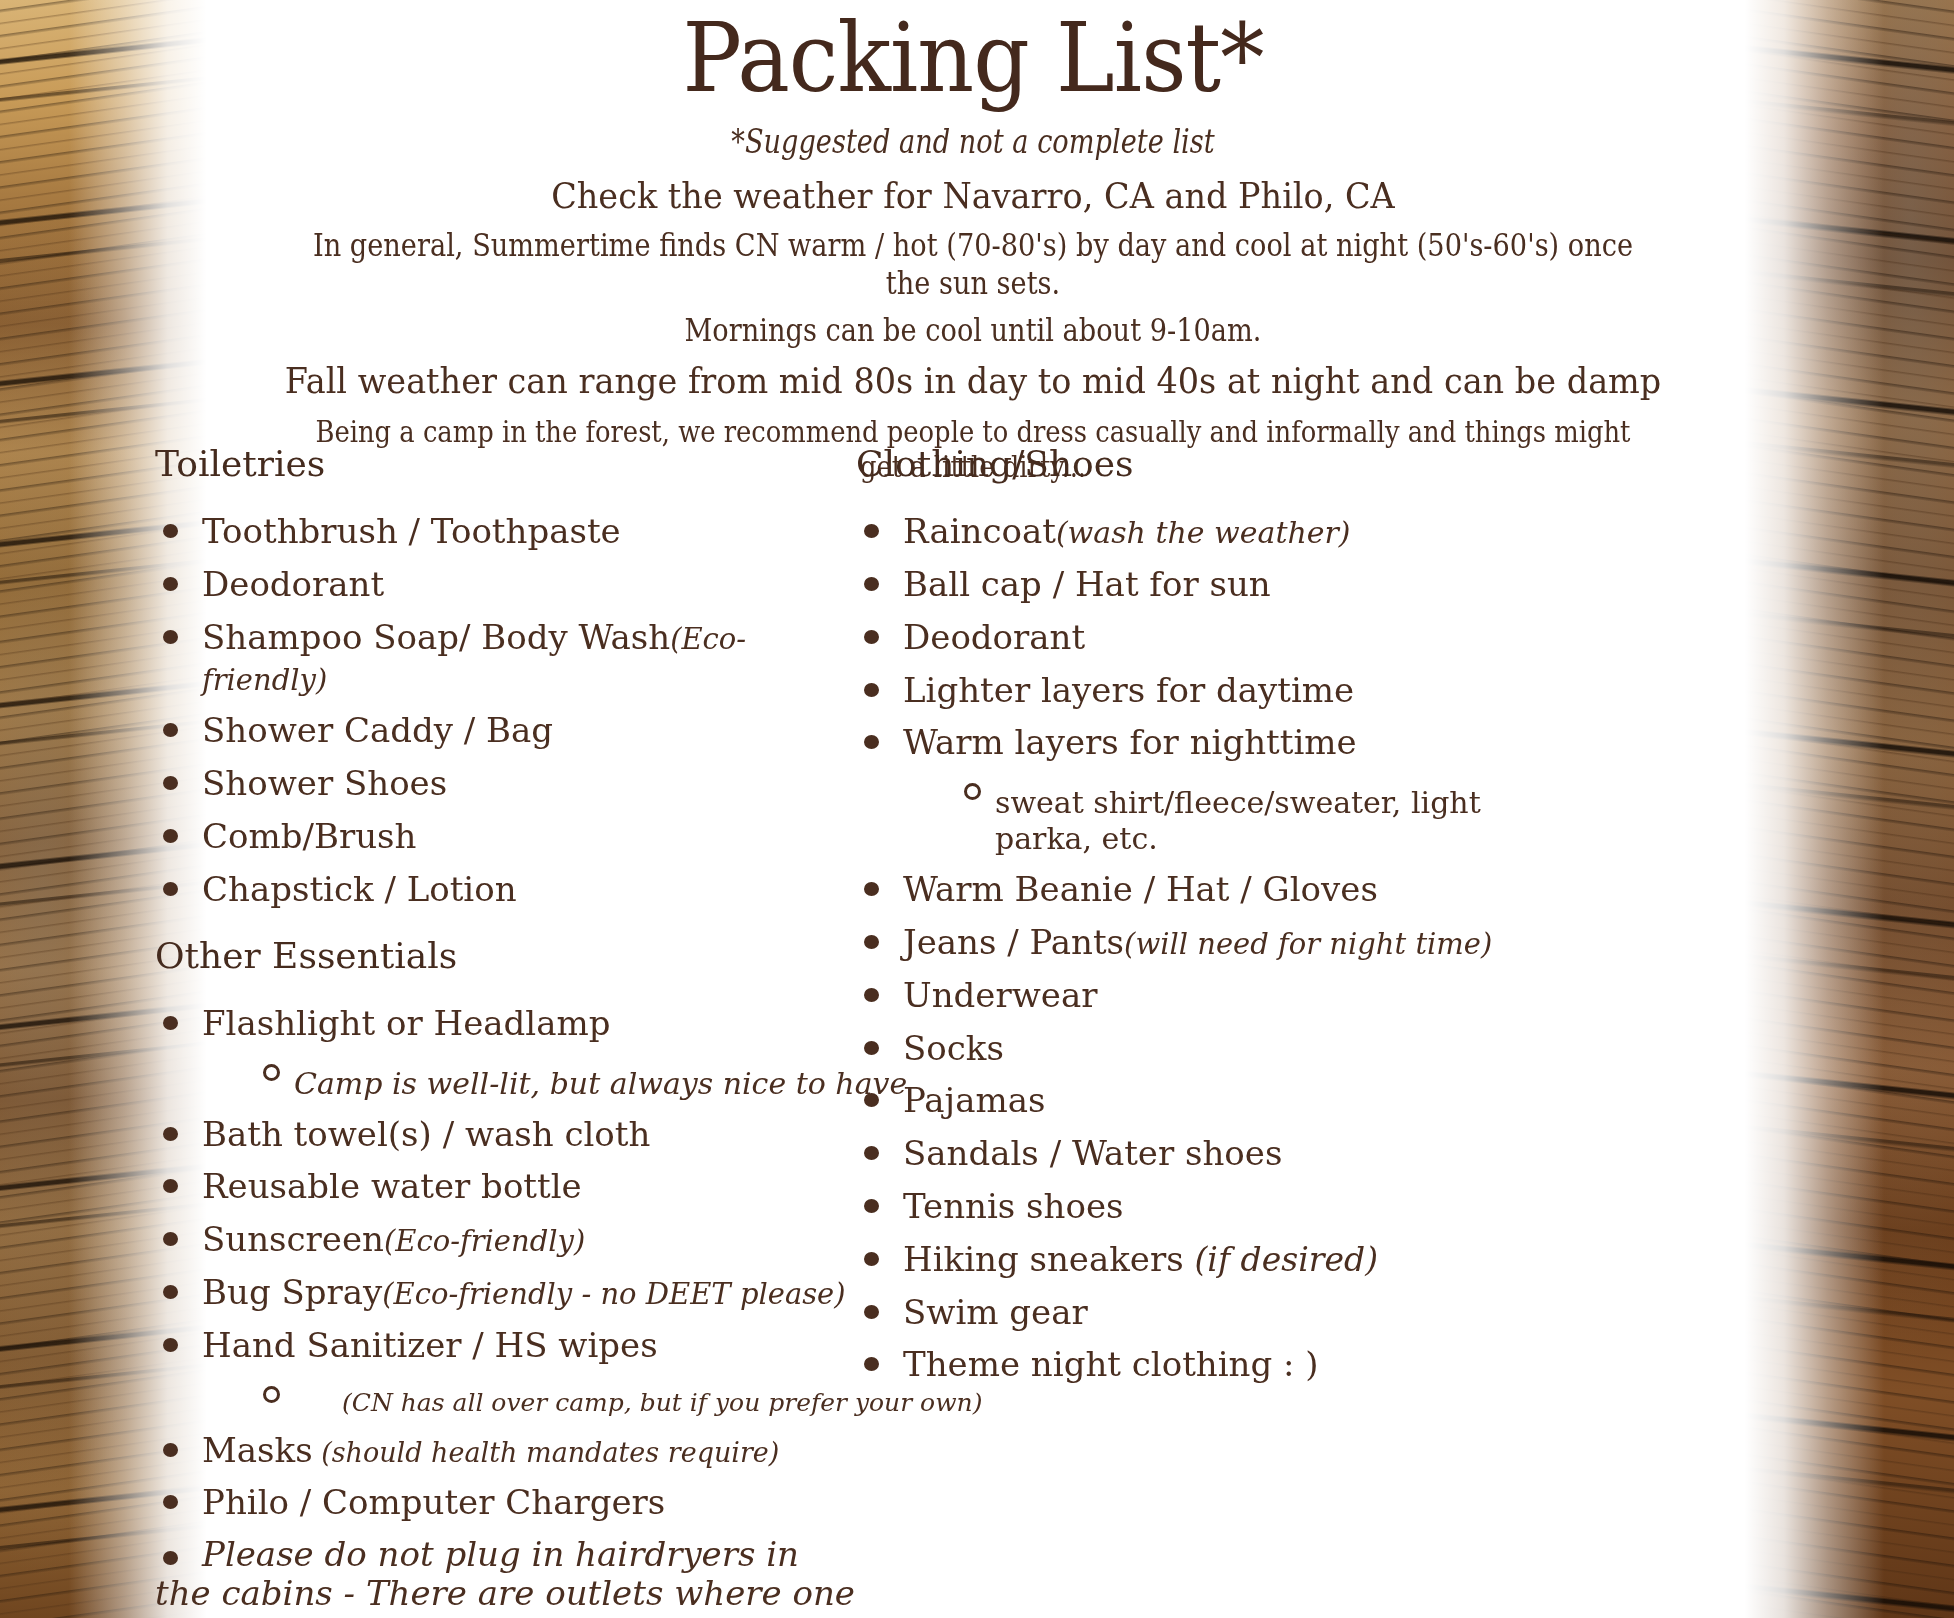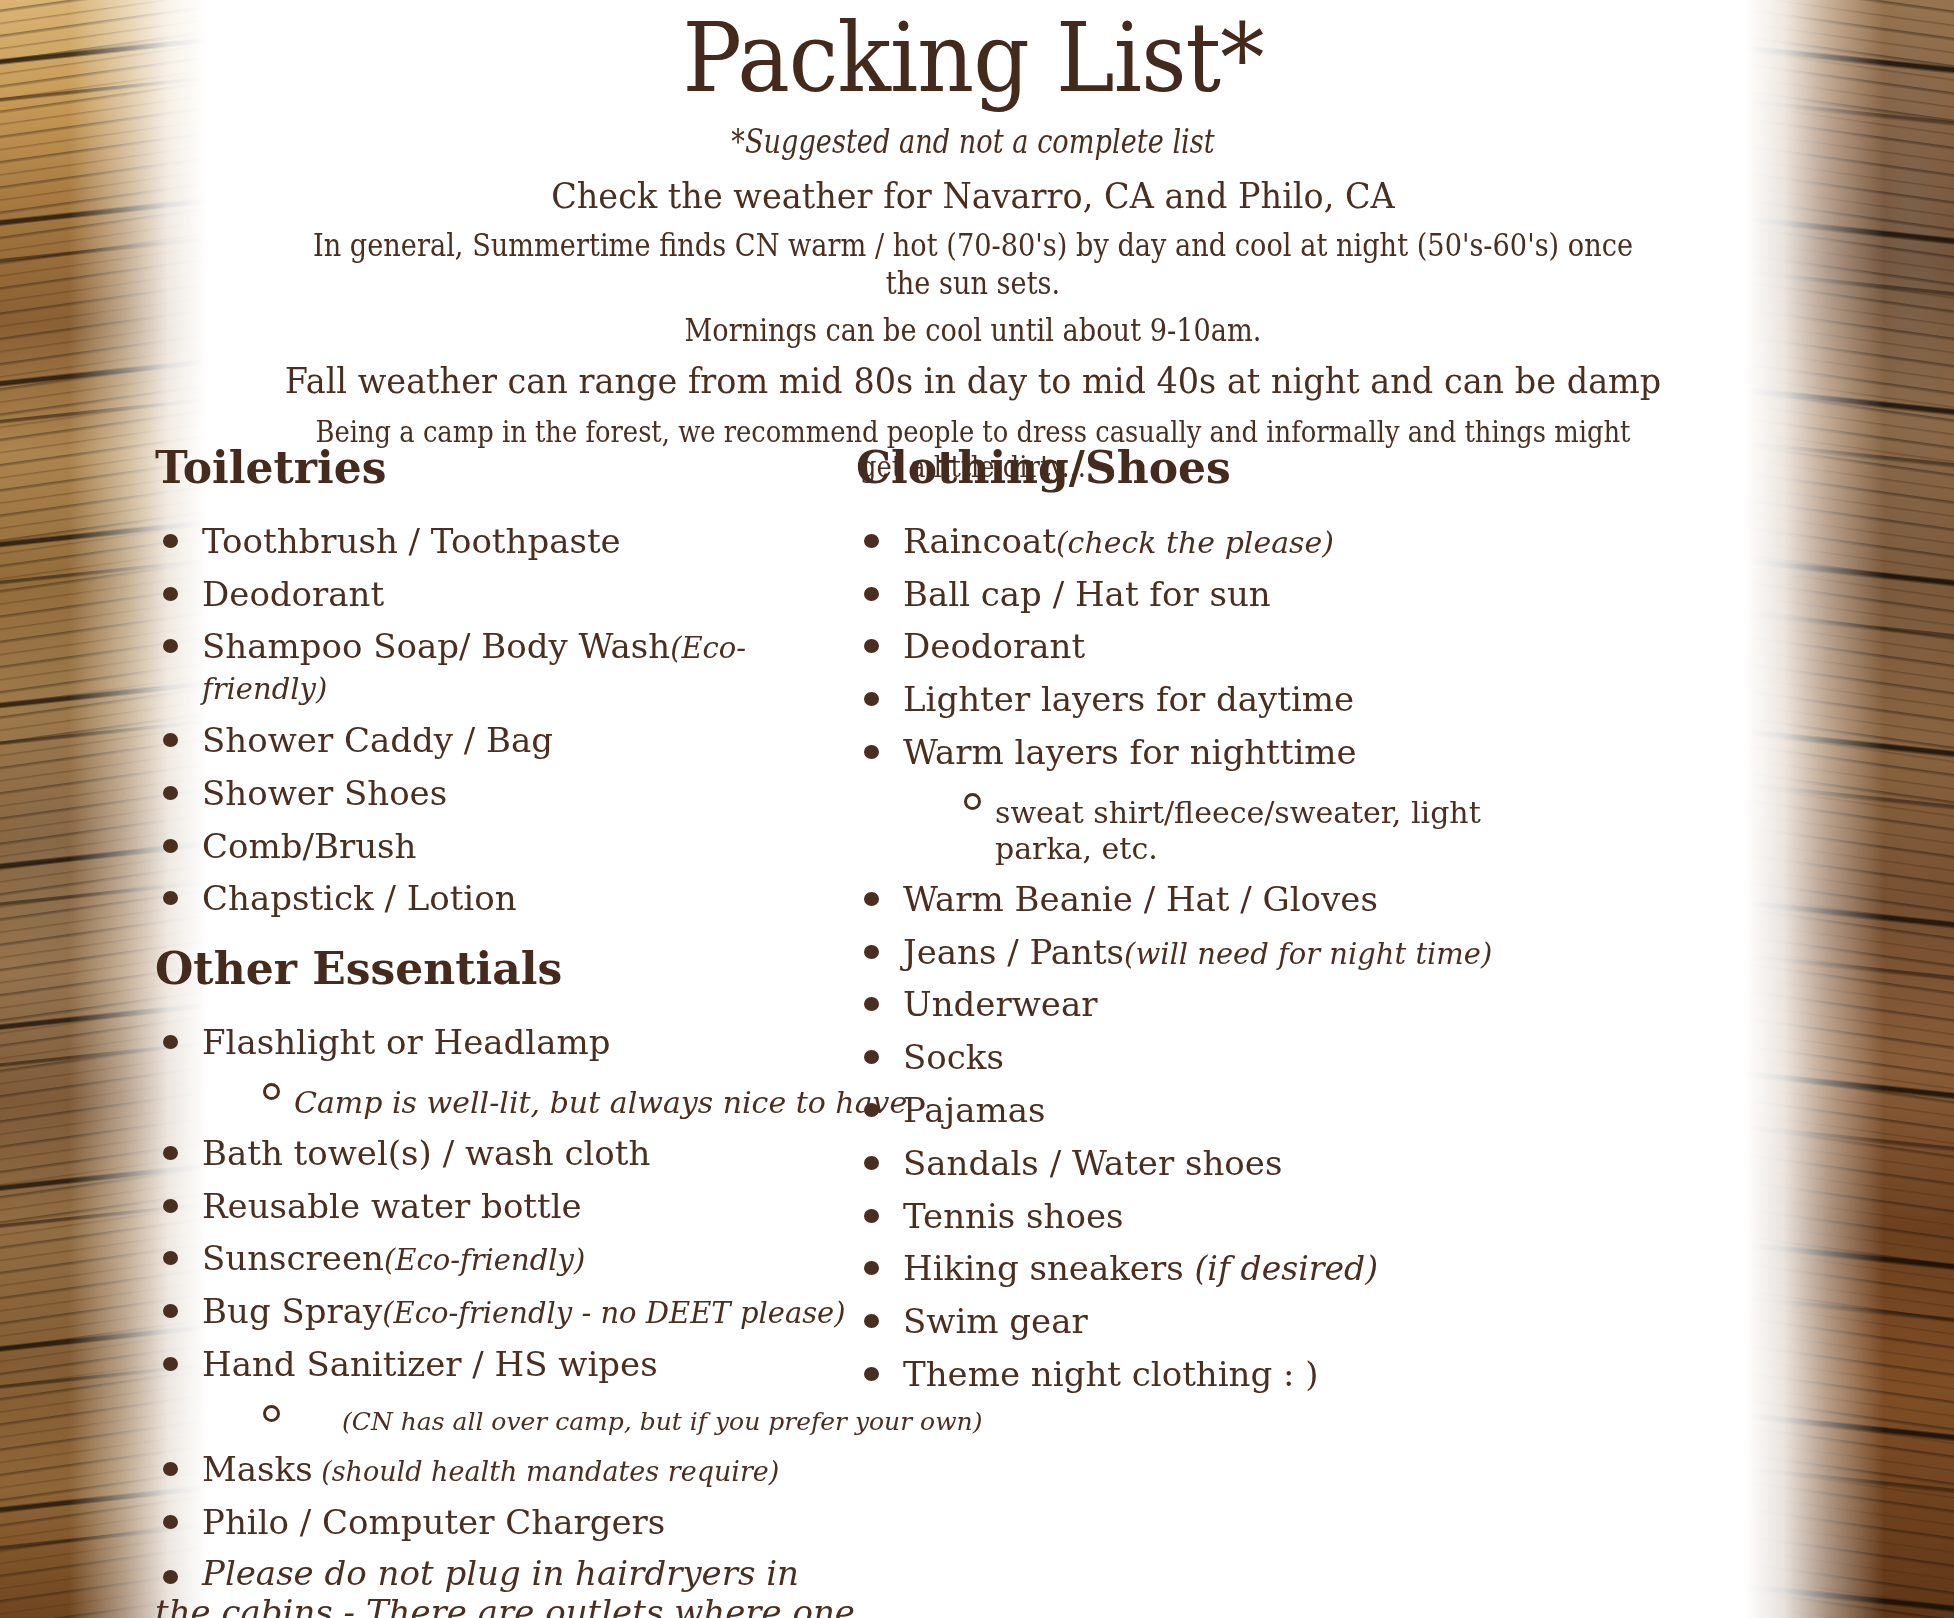--- a/index.html
+++ b/index.html
@@ -74,21 +74,21 @@
   .subtitle{font-size:34px;font-style:italic;transform:scaleX(.80);margin-top:10px;}
   .in1{font-size:36px;transform:scaleX(.93);margin-top:14px;}
   .in2{font-size:32px;transform:scaleX(.85);margin-top:10px;}
   .in3{font-size:32px;transform:scaleX(.85);margin-top:9px;}
   .in4{font-size:36px;transform:scaleX(.93);margin-top:11px;}
   .in5{font-size:30px;transform:scaleX(.86);margin-top:13px;}
   
   .col{position:absolute;top:442px;width:700px;font-size:34px;z-index:2;}
   .col-left{left:155px;}
   .col-right{left:856px;}
-  .sec-heading{font-weight:700;font-size:44px;line-height:1.2;margin:0 0 26px 0;color:#452b1e;}
+  .sec-heading{font-weight:400;font-size:36px;line-height:1.2;margin:0 0 26px 0;color:#452b1e;}
   .sec-heading + .sec-heading, .li + .sec-heading, .sub + .sec-heading{margin-top:24px;}
   .li{display:flex;align-items:flex-start;line-height:1.2;margin-bottom:12px;}
   .bullet{flex:0 0 auto;width:15px;height:14px;border-radius:50%;background:#4a2e20;margin:13px 24px 0 8px;}
   .li-text{display:inline;}
   .note{font-style:italic;font-size:30px;}
   .it{font-style:italic;}
   .sub{display:flex;align-items:flex-start;line-height:1.2;font-size:30px;margin:0 0 12px 108px;}
   .o-marker{flex:0 0 auto;width:11px;height:11px;border:3px solid #4a2e20;border-radius:50%;margin:8px 14px 0 0;}
   .sub .sub-text{max-width:505px;margin-top:10px;}
   .sub.nowrap .sub-text{white-space:nowrap;max-width:none;}
@@ -181,21 +181,21 @@
     <div class="li">
       <span class="bullet"></span>
       <span class="li-text">Philo / Computer Chargers</span>
     </div>
     <div class="li outdent"><span class="bullet"></span><span class="li-text it">Please do not plug in hairdryers in the cabins - There are outlets where one can plug these in...</span></div>
   </div>
 <div class="col col-right" id="col-right">
     <div class="sec-heading">Clothing/Shoes</div>
     <div class="li">
       <span class="bullet"></span>
-      <span class="li-text">Raincoat<span class="note" style="font-size: 30px;">(check the please)</span></span>
+      <span class="li-text">Raincoat<span class="note" style="font-size: 30px;">(wash the weather)</span></span>
     </div>
     <div class="li">
       <span class="bullet"></span>
       <span class="li-text">Ball cap / Hat for sun</span>
     </div>
     <div class="li">
       <span class="bullet"></span>
       <span class="li-text">Deodorant</span>
     </div>
     <div class="li">

